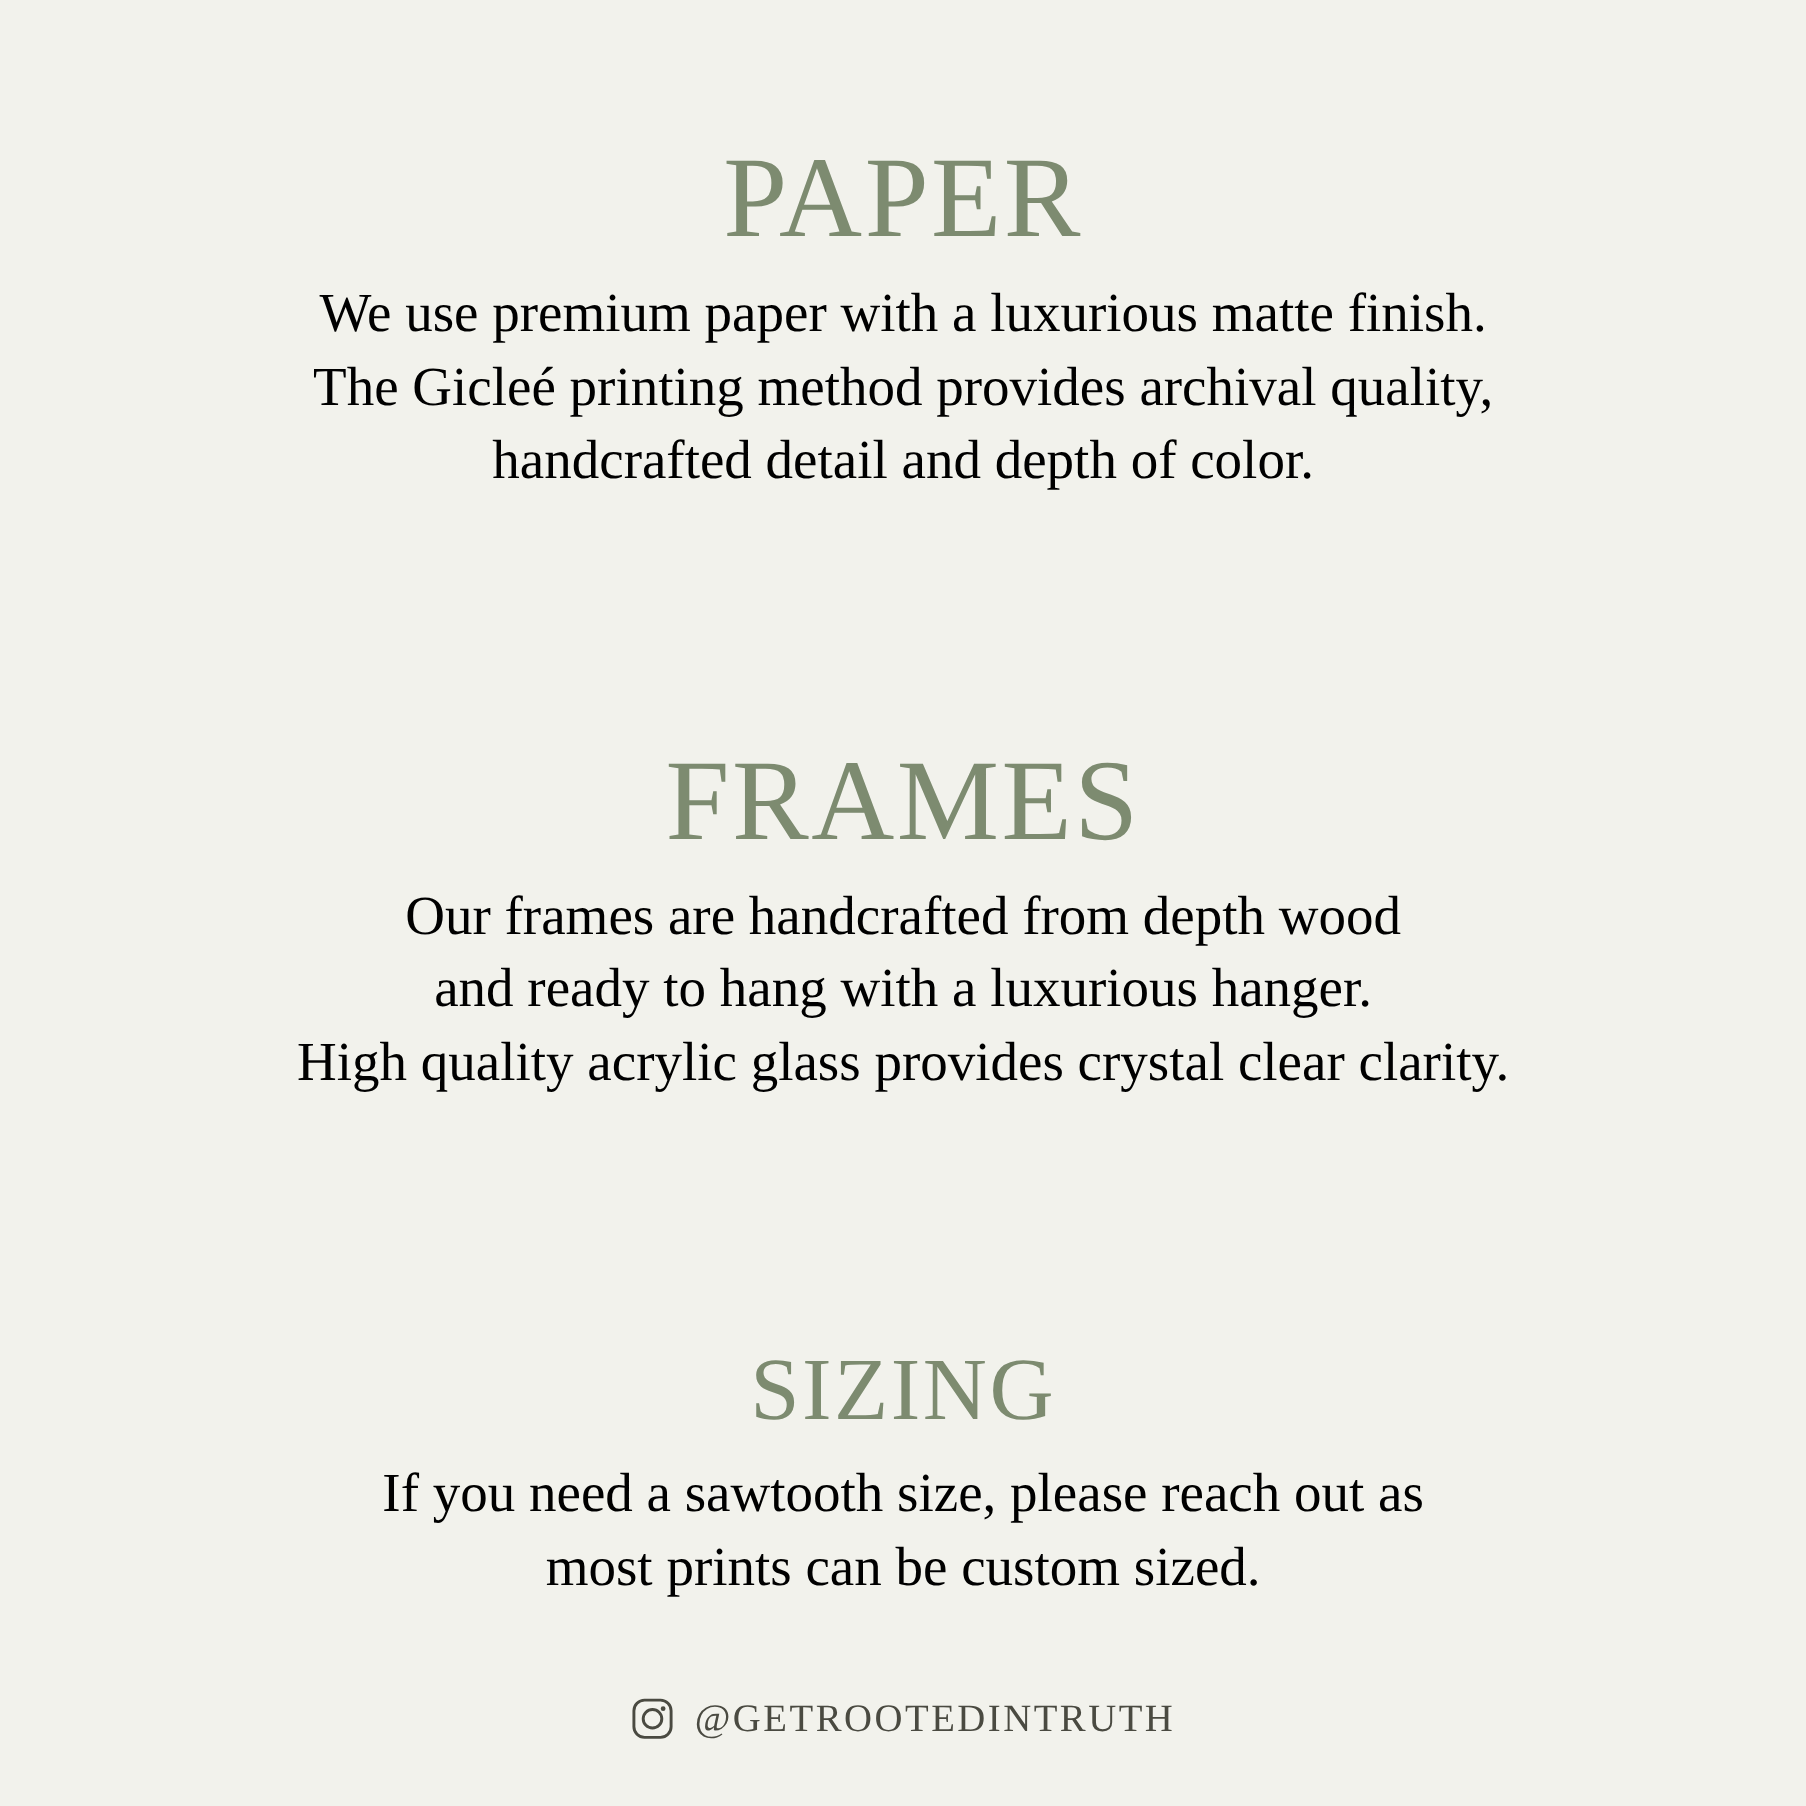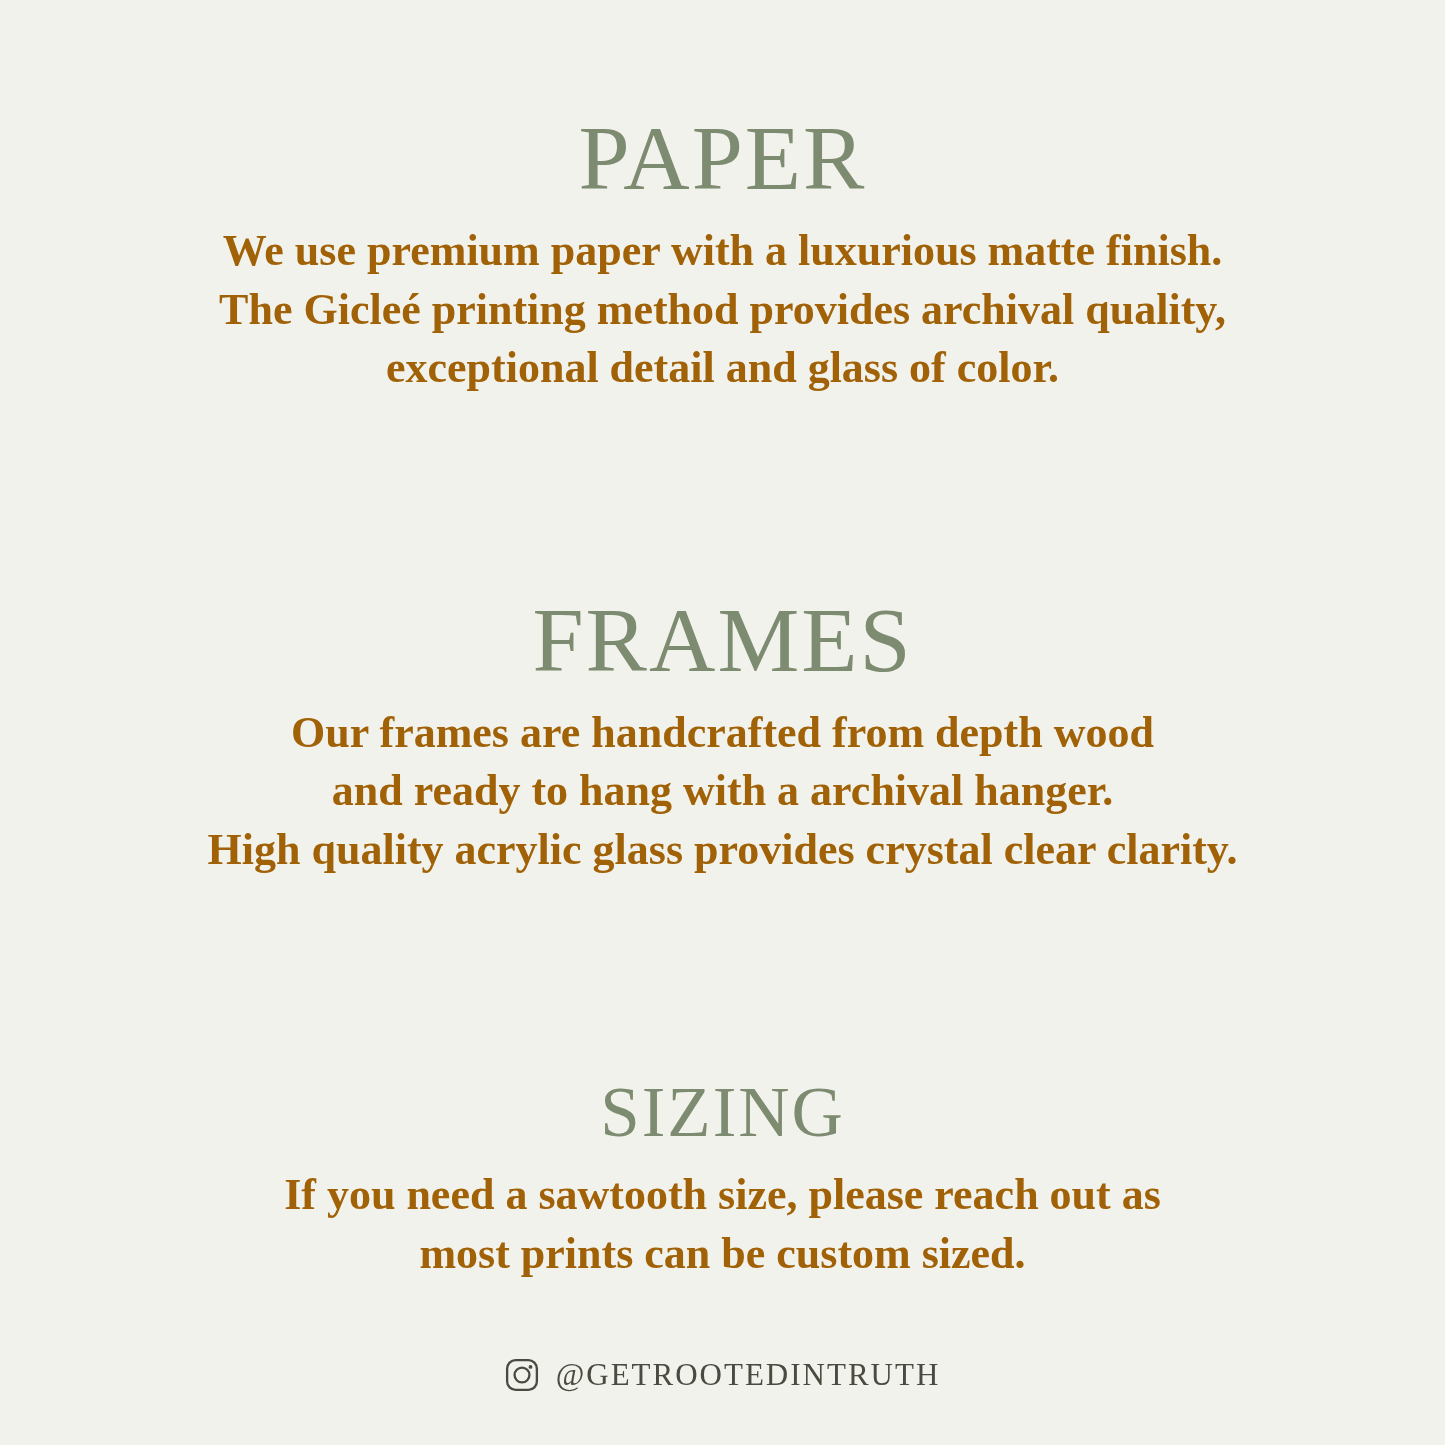--- a/index.html
+++ b/index.html
@@ -36,26 +36,25 @@
     line-height: 1;
     margin: 0;
     font-weight: 400;
   }
   .section-title.paper { font-size: 92px; }
   .section-title.frames { font-size: 92px; }
   .section-title.sizing { font-size: 71px; }
 
   .section-body {
     font-family: "Liberation Serif", serif;
-    color: #a16207;
+    color: #000000;
     font-size: 44px;
     line-height: 1.33;
     margin: 0;
     padding-top: 18px;
-    font-weight: bold;
   }
   .section-body .line { display: block; white-space: nowrap; }
 
   .gap-a { height: 148px; }
   .gap-b { height: 150px; }
 
   .footer {
     position: absolute;
     left: 0;
     right: 0;
@@ -80,31 +79,31 @@
 </head>
 <body>
 
 <div class="page">
 
   <div class="section">
     <h1 class="section-title paper">PAPER</h1>
     <p class="section-body">
       <span class="line">We use premium paper with a luxurious matte finish.</span>
       <span class="line">The Gicleé printing method provides archival quality,</span>
-      <span class="line">exceptional detail and glass of color.</span>
+      <span class="line">handcrafted detail and depth of color.</span>
     </p>
   </div>
 
   <div class="gap-a"></div>
 
   <div class="section">
     <h1 class="section-title frames">FRAMES</h1>
     <p class="section-body">
       <span class="line">Our frames are handcrafted from depth wood</span>
-      <span class="line">and ready to hang with a archival hanger.</span>
+      <span class="line">and ready to hang with a luxurious hanger.</span>
       <span class="line">High quality acrylic glass provides crystal clear clarity.</span>
     </p>
   </div>
 
   <div class="gap-b"></div>
 
   <div class="section">
     <h1 class="section-title sizing">SIZING</h1>
     <p class="section-body">
       <span class="line">If you need a sawtooth size, please reach out as</span>

